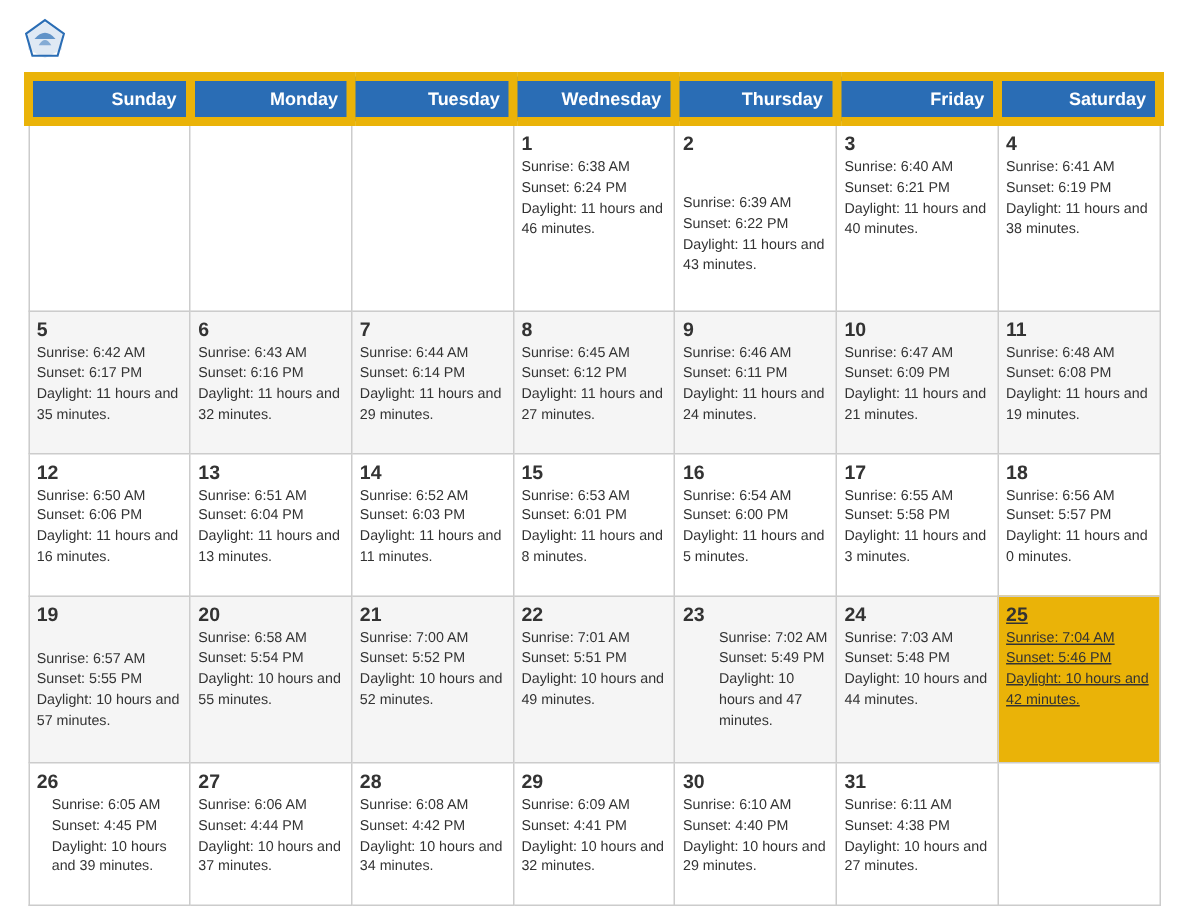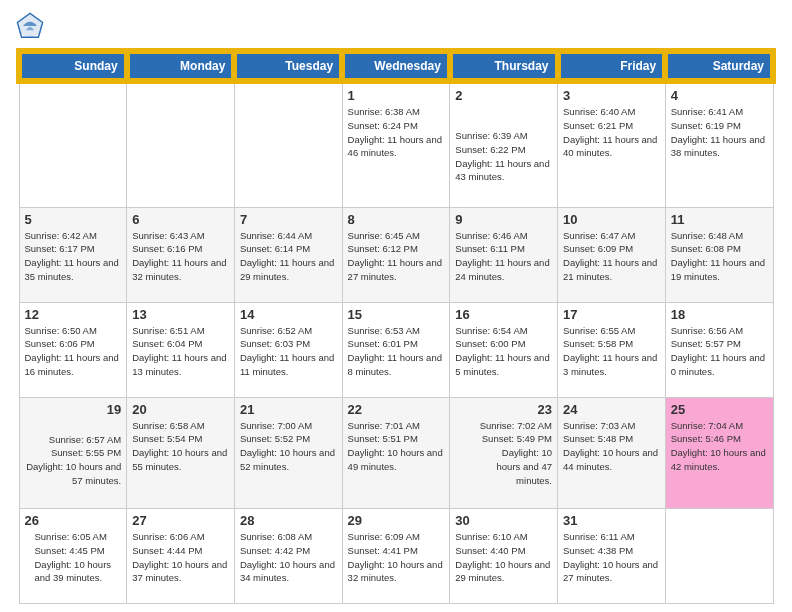--- a/index.html
+++ b/index.html
@@ -254,21 +254,21 @@
 Daylight: 11 hours and 3 minutes.</div>
           </td>
           <td>
             <span class="day-num">18</span>
             <div class="day-info" style="white-space: pre-line;">Sunrise: 6:56 AM
 Sunset: 5:57 PM
 Daylight: 11 hours and 0 minutes.</div>
           </td>
         </tr>
         <tr class="week-row" style="background: rgb(245, 245, 245);">
-          <td style="background: rgb(245, 245, 245); text-align: right;">
+          <td style="background: rgb(245, 245, 245);">
             <span class="day-num">19</span>
             <div class="day-info" style="white-space: pre-line; margin-top: 16px;">Sunrise: 6:57 AM
 Sunset: 5:55 PM
 Daylight: 10 hours and 57 minutes.</div>
           </td>
           <td style="background: rgb(245, 245, 245);">
             <span class="day-num">20</span>
             <div class="day-info" style="white-space: pre-line;">Sunrise: 6:58 AM
 Sunset: 5:54 PM
 Daylight: 10 hours and 55 minutes.</div>
@@ -278,33 +278,33 @@
             <div class="day-info" style="white-space: pre-line;">Sunrise: 7:00 AM
 Sunset: 5:52 PM
 Daylight: 10 hours and 52 minutes.</div>
           </td>
           <td style="background: rgb(245, 245, 245);">
             <span class="day-num">22</span>
             <div class="day-info" style="white-space: pre-line;">Sunrise: 7:01 AM
 Sunset: 5:51 PM
 Daylight: 10 hours and 49 minutes.</div>
           </td>
-          <td style="background: rgb(245, 245, 245); text-align: right;">
+          <td style="background: rgb(245, 245, 245);">
             <span class="day-num">23</span>
             <div class="day-info" style="white-space: pre-line; margin-left: 24px;">Sunrise: 7:02 AM
 Sunset: 5:49 PM
 Daylight: 10 hours and 47 minutes.</div>
           </td>
           <td style="background: rgb(245, 245, 245);">
             <span class="day-num">24</span>
             <div class="day-info" style="white-space: pre-line;">Sunrise: 7:03 AM
 Sunset: 5:48 PM
 Daylight: 10 hours and 44 minutes.</div>
           </td>
-          <td style="background: #f9a8d4;">
+          <td style="background: #eab308; text-decoration: underline;">
             <span class="day-num">25</span>
             <div class="day-info" style="white-space: pre-line;">Sunrise: 7:04 AM
 Sunset: 5:46 PM
 Daylight: 10 hours and 42 minutes.</div>
           </td>
         </tr>
         <tr class="week-row">
           <td>
             <span class="day-num">26</span>
             <div class="day-info" style="white-space: pre-line; margin-left: 10px;">Sunrise: 6:05 AM

